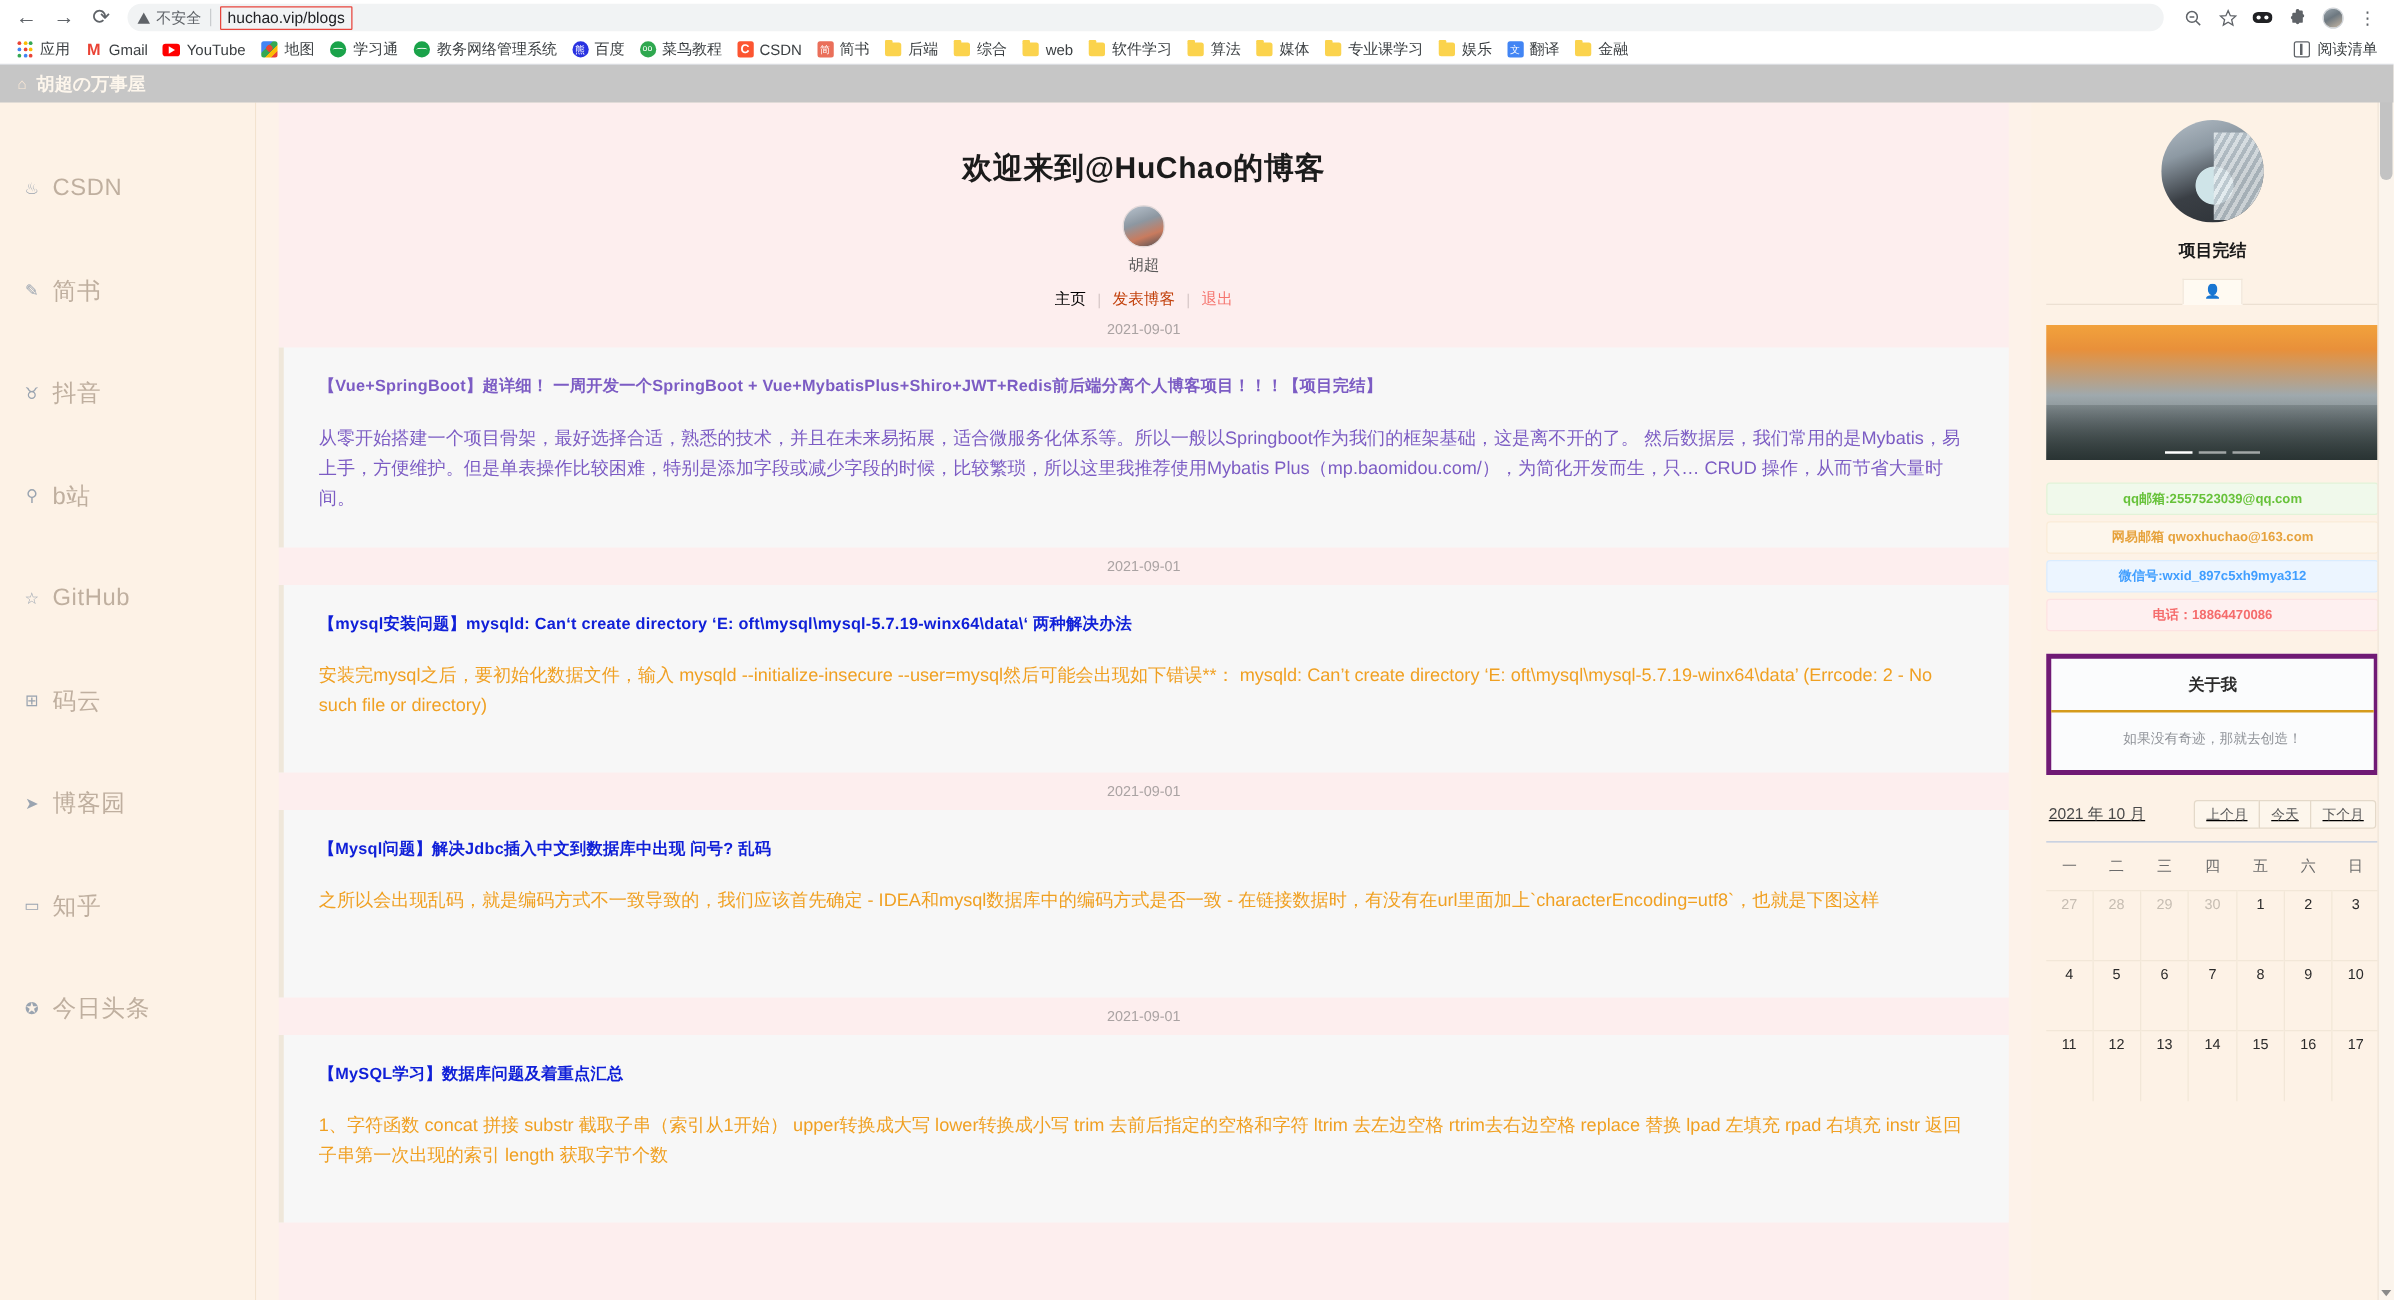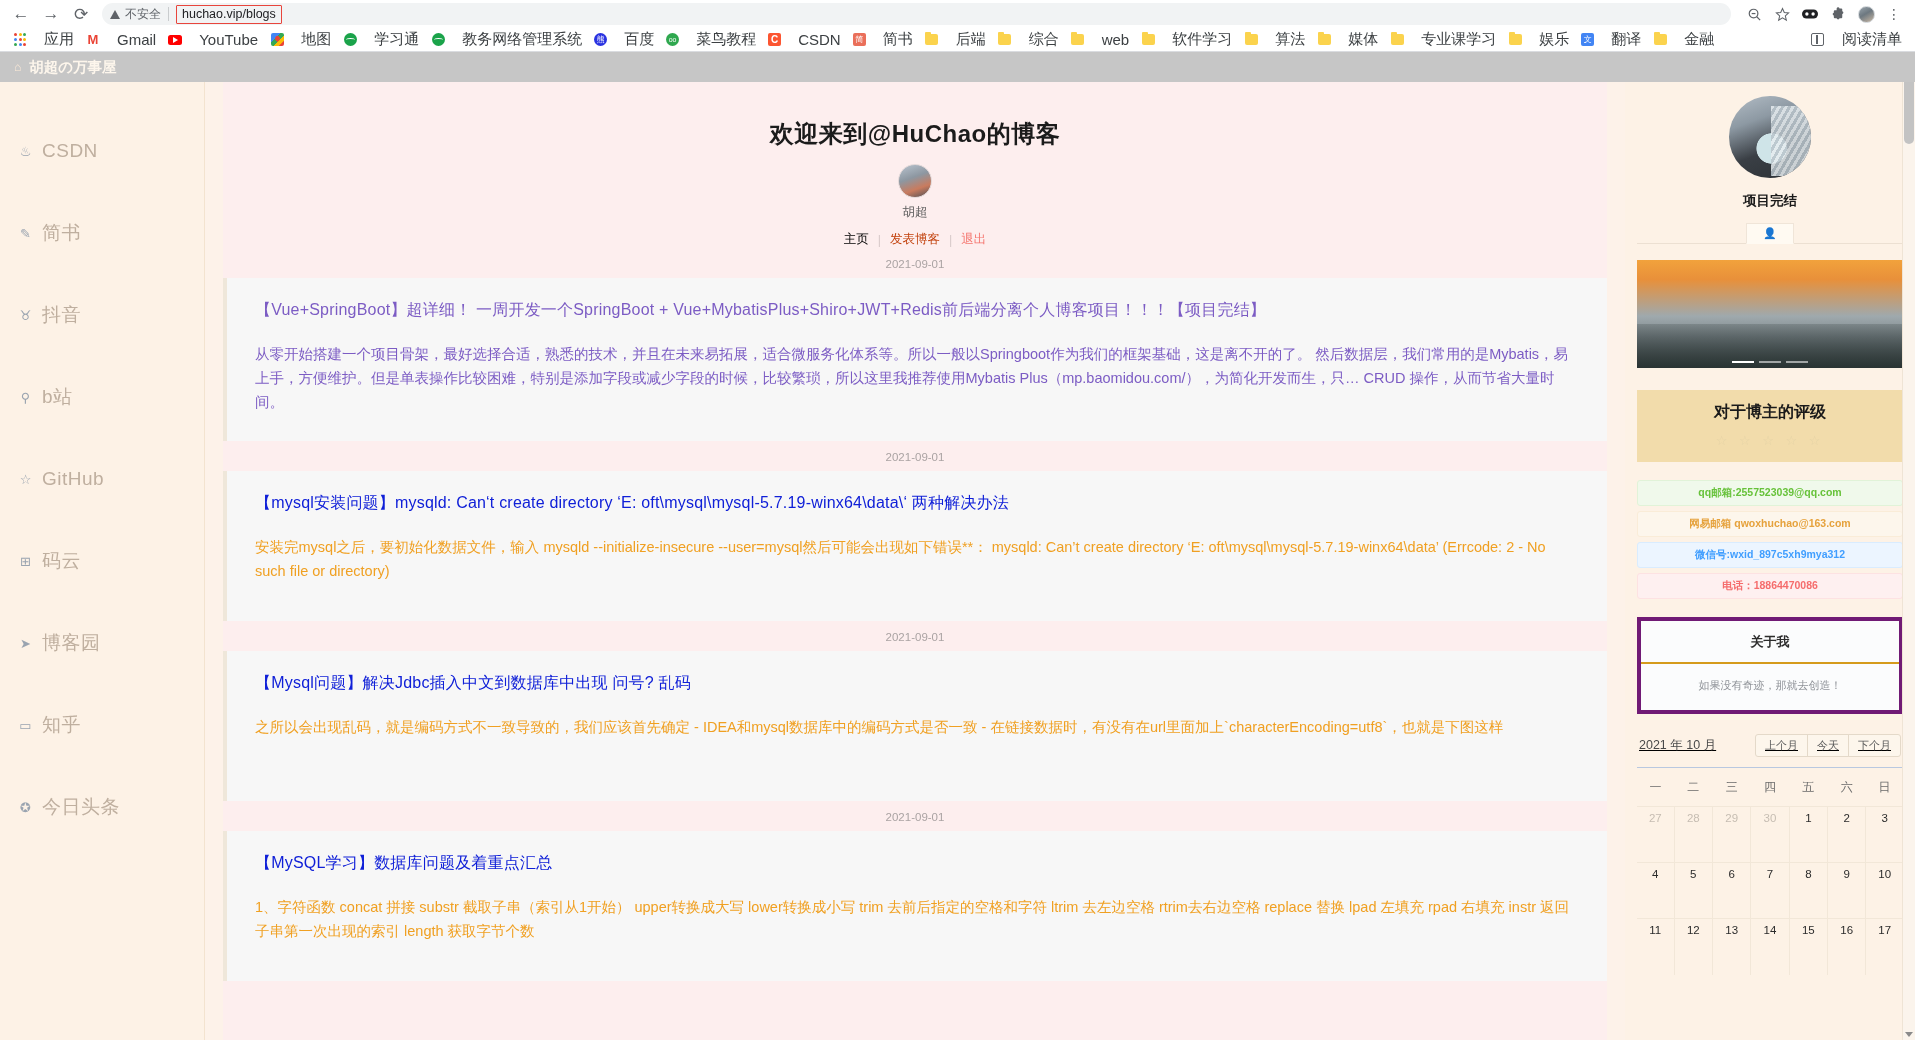--- a/index.html
+++ b/index.html
@@ -89,21 +89,21 @@
     font-size: 12px;
     color: #3c4043;
     border-bottom: 1px solid #dadce0;
     white-space: nowrap;
   }
   .bm {
     display: flex; align-items: center; gap: 5px;
     padding: 2px 6px; border-radius: 4px;
     flex: 0 0 auto;
   }
-  .bm-label { font-size: 15px; color: #3c4043; margin-left: 12px; }
+  .bm-label { font-size: 12px; color: #3c4043; }
   .bm-ico {
     width: 14px; height: 14px;
     display: inline-flex; align-items: center; justify-content: center;
     font-size: 10px; line-height: 1; border-radius: 2px;
     flex: 0 0 auto;
   }
   .ico-apps {
     display: grid; grid-template-columns: repeat(3,3px); gap: 1.5px;
   }
   .ico-apps i {
@@ -268,22 +268,22 @@
     margin: 10px 0 8px 0;
   }
   .post-card {
     background: #f7f7f7;
     border-left: 4px solid #efe7da;
     margin: 0 0 0 0;
     padding: 22px 28px 26px 28px;
     min-height: 150px;
   }
   .post-title {
-    font-size: 16px;
-    font-weight: normal;
+    font-size: 13px;
+    font-weight: bold;
     margin: 0 0 22px 0;
     letter-spacing: .2px;
   }
   .post-excerpt {
     font-size: 14.5px;
     line-height: 1.65;
     margin: 0;
   }
   .t-purple { color: #7c5cc4; }
   .t-blue   { color: #1020d8; }
@@ -733,24 +733,20 @@
       </div>
 
       <div class="carousel">
         <div class="carousel-dots">
           <i class="on"></i>
           <i></i>
           <i></i>
         </div>
       </div>
 
-      <div class="rating-card">
-        <div class="rating-title">对于博主的评级</div>
-        <div class="rating-stars">☆ ☆ ☆ ☆ ☆</div>
-      </div>
 
       <div class="contact-list">
         <div class="contact-row c-qq">qq邮箱:2557523039@qq.com</div>
         <div class="contact-row c-163">网易邮箱 qwoxhuchao@163.com</div>
         <div class="contact-row c-wx">微信号:wxid_897c5xh9mya312</div>
         <div class="contact-row c-tel">电话：18864470086</div>
       </div>
 
       <div class="about-card">
         <div class="about-head">关于我</div>

